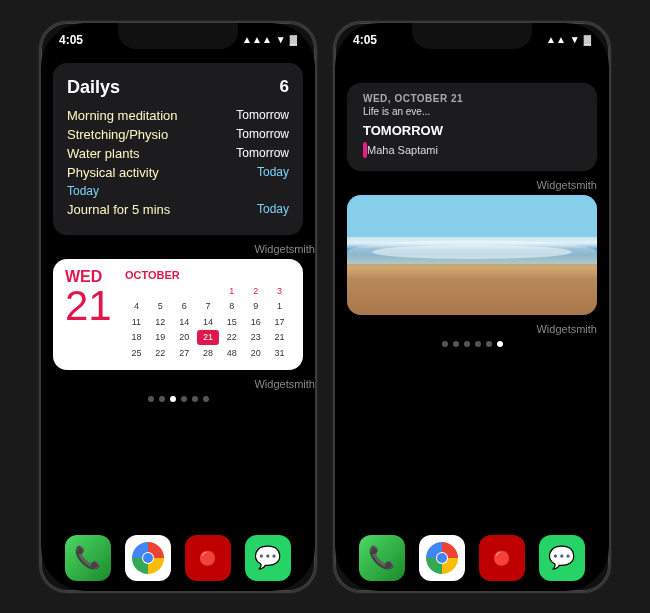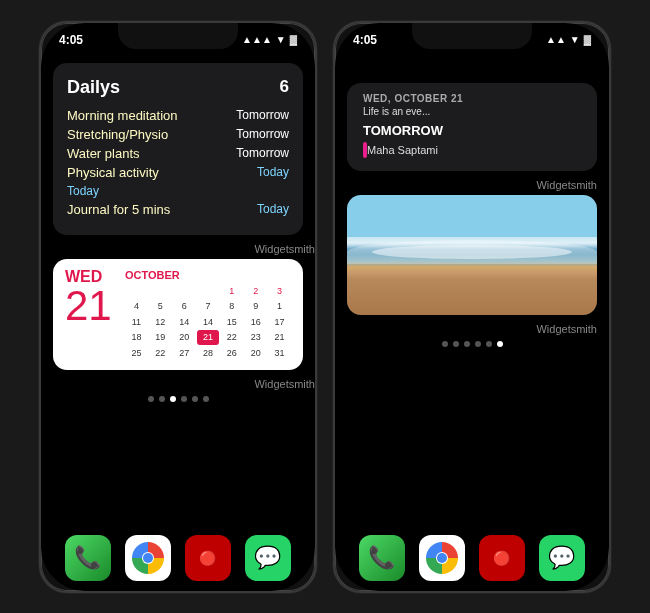--- a/index.html
+++ b/index.html
@@ -442,21 +442,21 @@
             <div class="cal-cell">19</div>
             <div class="cal-cell">20</div>
             <div class="cal-cell today-cell">21</div>
             <div class="cal-cell">22</div>
             <div class="cal-cell">23</div>
             <div class="cal-cell">21</div>
             <div class="cal-cell">25</div>
             <div class="cal-cell">22</div>
             <div class="cal-cell">27</div>
             <div class="cal-cell">28</div>
-            <div class="cal-cell">26</div>
+            <div class="cal-cell">48</div>
             <div class="cal-cell">20</div>
             <div class="cal-cell">31</div>
           </div>
         </div>
       </div>
 
       <div class="widget-label">Widgetsmith</div>
 
       <div class="page-dots">
         <div class="dot"></div>

